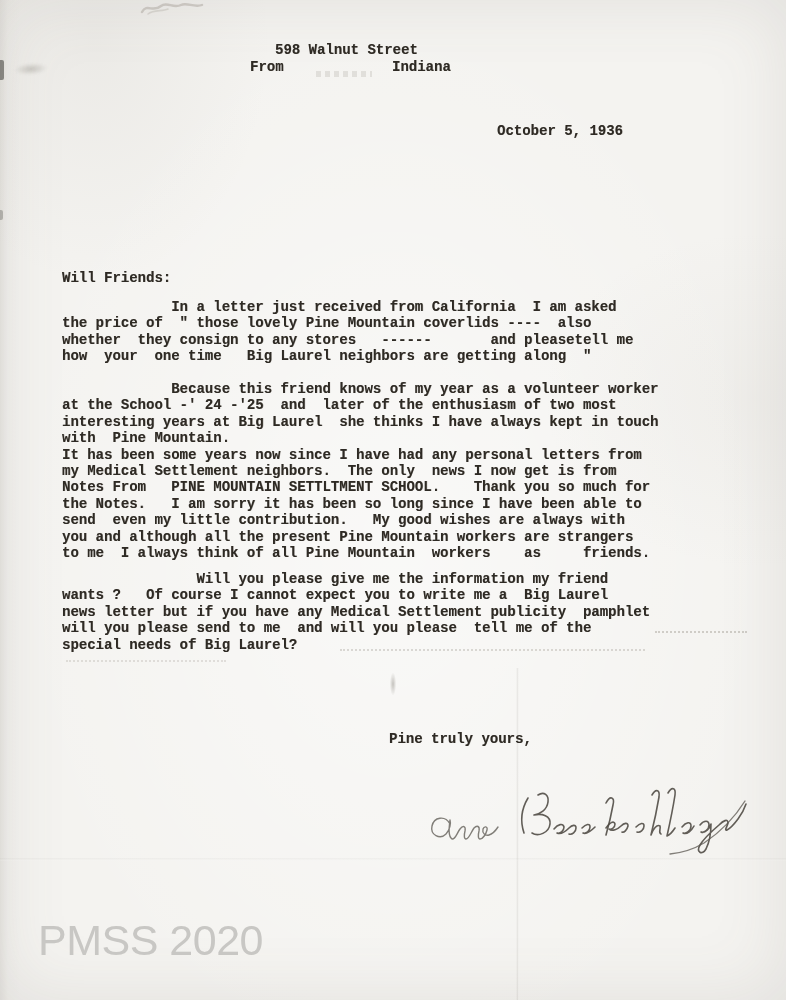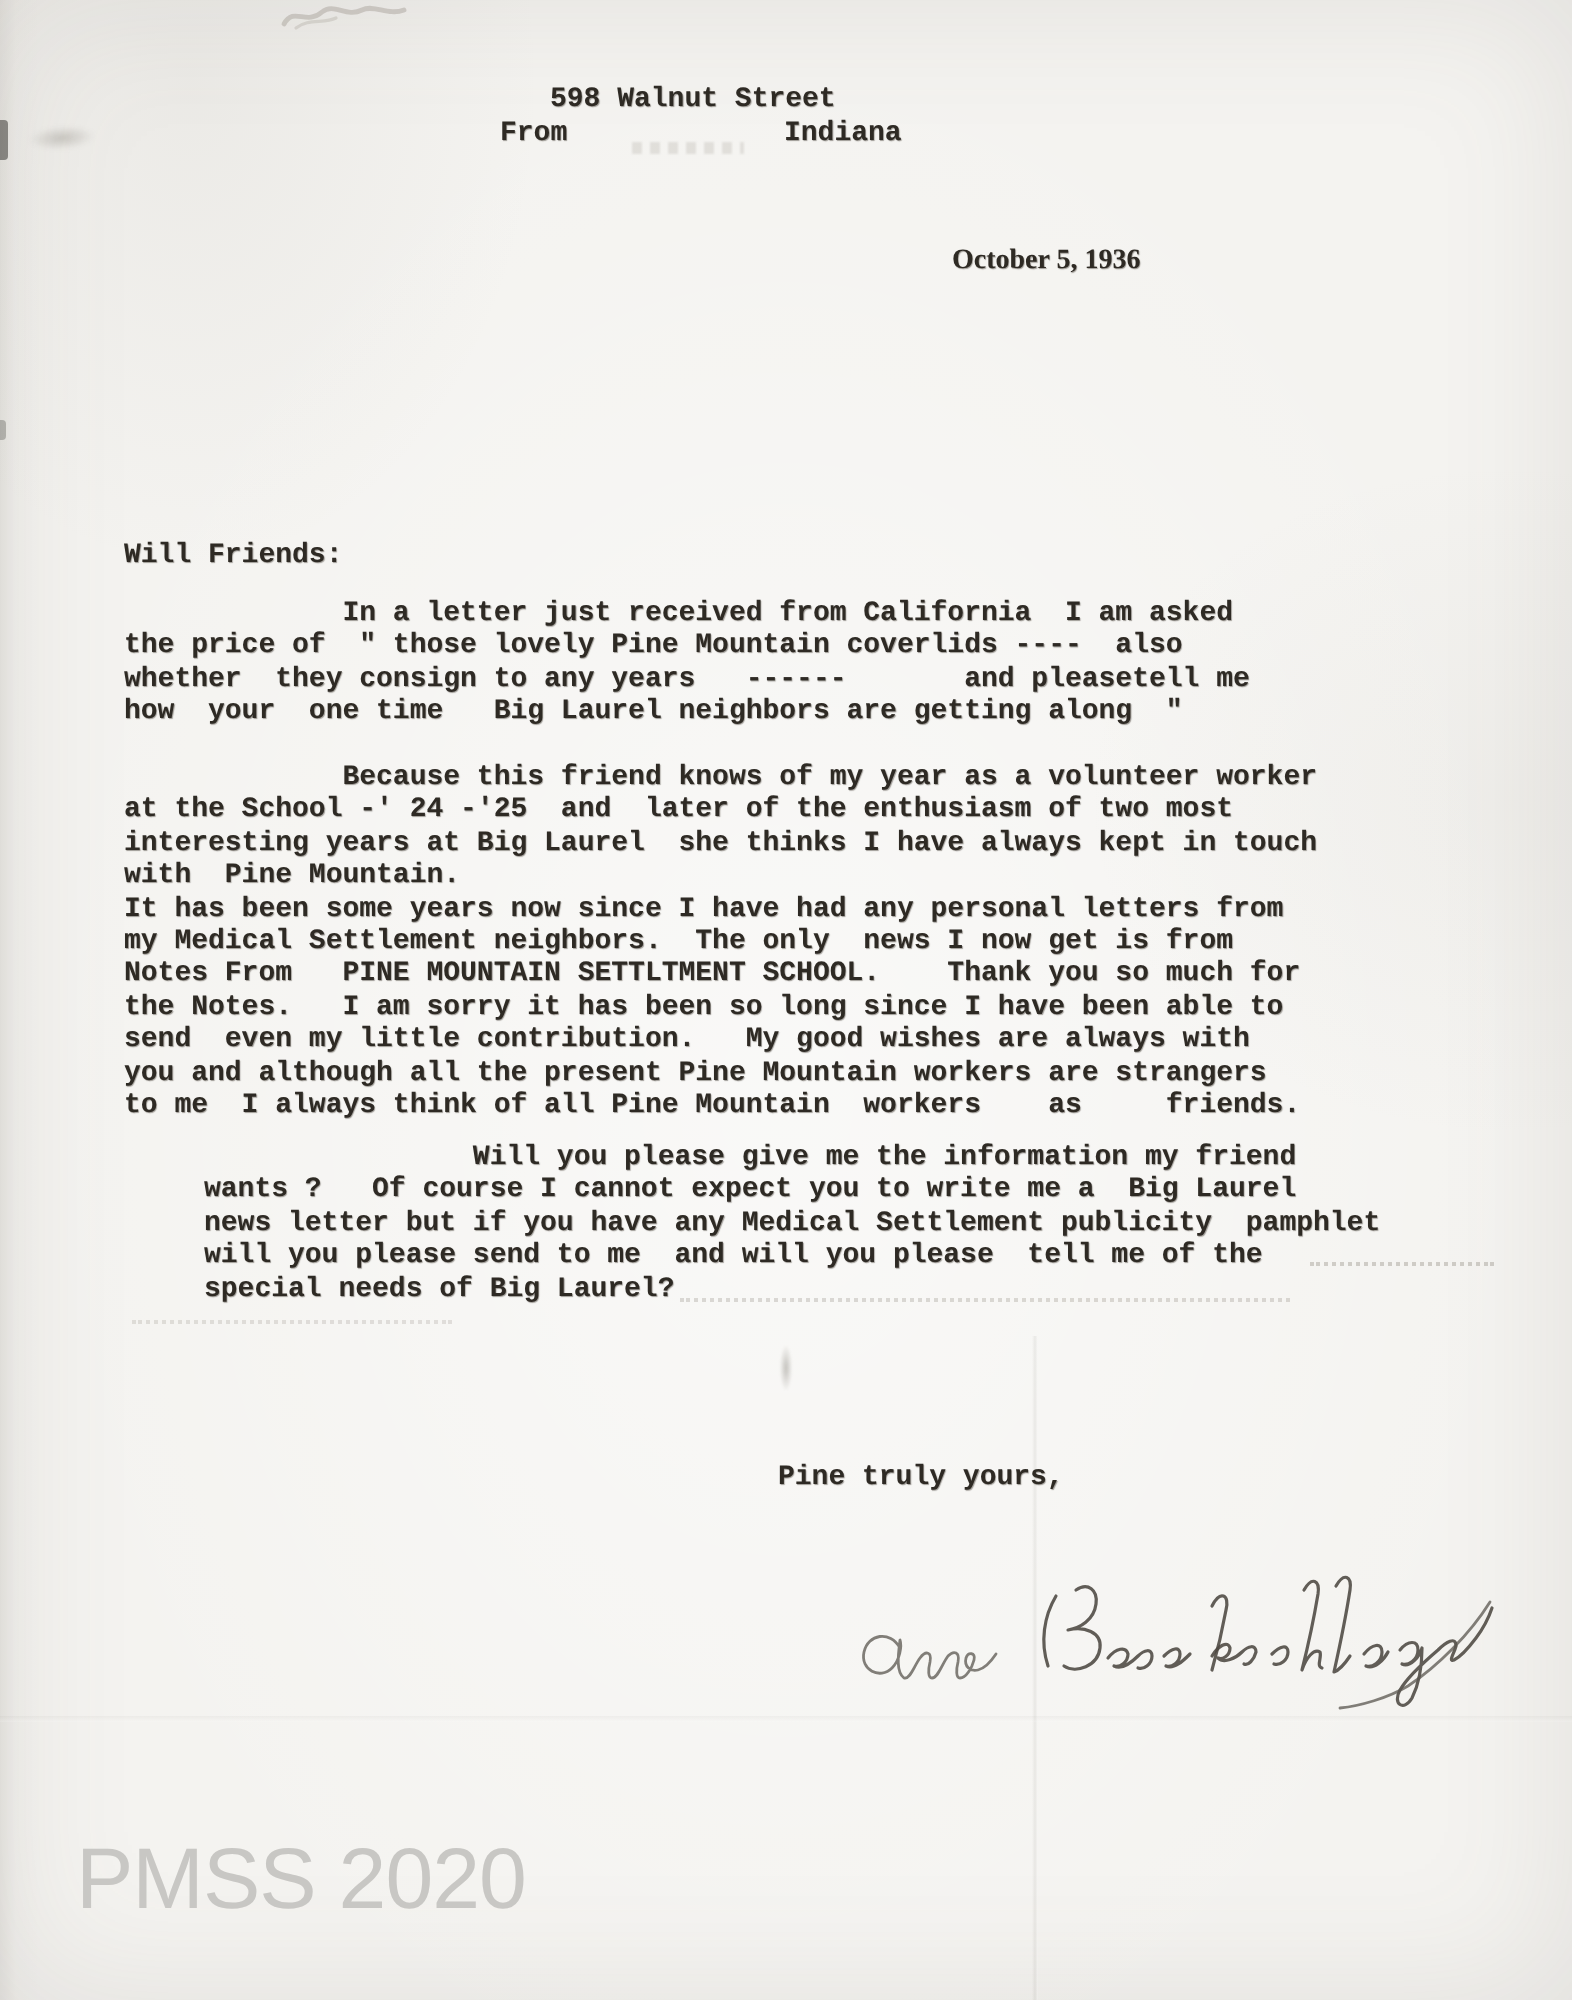--- a/index.html
+++ b/index.html
@@ -129,41 +129,41 @@
   <div class="dotted-line-2"></div>
   <div class="dotted-line-3"></div>
   <div class="crease-mark"></div>
   <div class="crease-vertical"></div>
   <div class="crease-horizontal"></div>
 
   <div class="typed" style="left:275px; top:42px;">598 Walnut Street</div>
   <div class="typed" style="left:250px; top:59px;">From</div>
   <div class="typed" style="left:392px; top:59px;">Indiana</div>
 
-  <div class="typed" style="left:476px; top:123px;font-family:Liberation Serif, serif;">October 5, 1936</div>
+  <div class="typed" style="left:497px; top:123px;">October 5, 1936</div>
 
 
   <div class="typed" style="left:62px; top:270px;">Will Friends:</div>
 
   <div class="typed" style="left:62px; top:299px;">             In a letter just received from California  I am asked
 the price of  " those lovely Pine Mountain coverlids ----  also
-whether  they consign to any years   ------       and pleasetell me
+whether  they consign to any stores   ------       and pleasetell me
 how  your  one time   Big Laurel neighbors are getting along  "</div>
   <div class="typed" style="left:62px; top:381px;">             Because this friend knows of my year as a volunteer worker
 at the School -' 24 -'25  and  later of the enthusiasm of two most
 interesting years at Big Laurel  she thinks I have always kept in touch
 with  Pine Mountain.
 It has been some years now since I have had any personal letters from
 my Medical Settlement neighbors.  The only  news I now get is from
 Notes From   PINE MOUNTAIN SETTLTMENT SCHOOL.    Thank you so much for
 the Notes.   I am sorry it has been so long since I have been able to
 send  even my little contribution.   My good wishes are always with
 you and although all the present Pine Mountain workers are strangers
 to me  I always think of all Pine Mountain  workers    as     friends.</div>
-  <div class="typed" style="left:62px; top:571px;margin-left:40px;">                Will you please give me the information my friend
+  <div class="typed" style="left:62px; top:571px;">                Will you please give me the information my friend
 wants ?   Of course I cannot expect you to write me a  Big Laurel
 news letter but if you have any Medical Settlement publicity  pamphlet
 will you please send to me  and will you please  tell me of the
 special needs of Big Laurel?</div>
 
   <div class="typed" style="left:389px; top:731px;">Pine truly yours,</div>
 
   <svg class="signature-svg" viewBox="0 0 336 86" role="img" aria-label="Anne Brockschlager">
 
     <path class="sig-stroke light" d="M30,42 C25,33 14,35 12,44 C10,53 20,58 26,52 C30,48 31,41 30,38 C29,46 28,54 32,57

